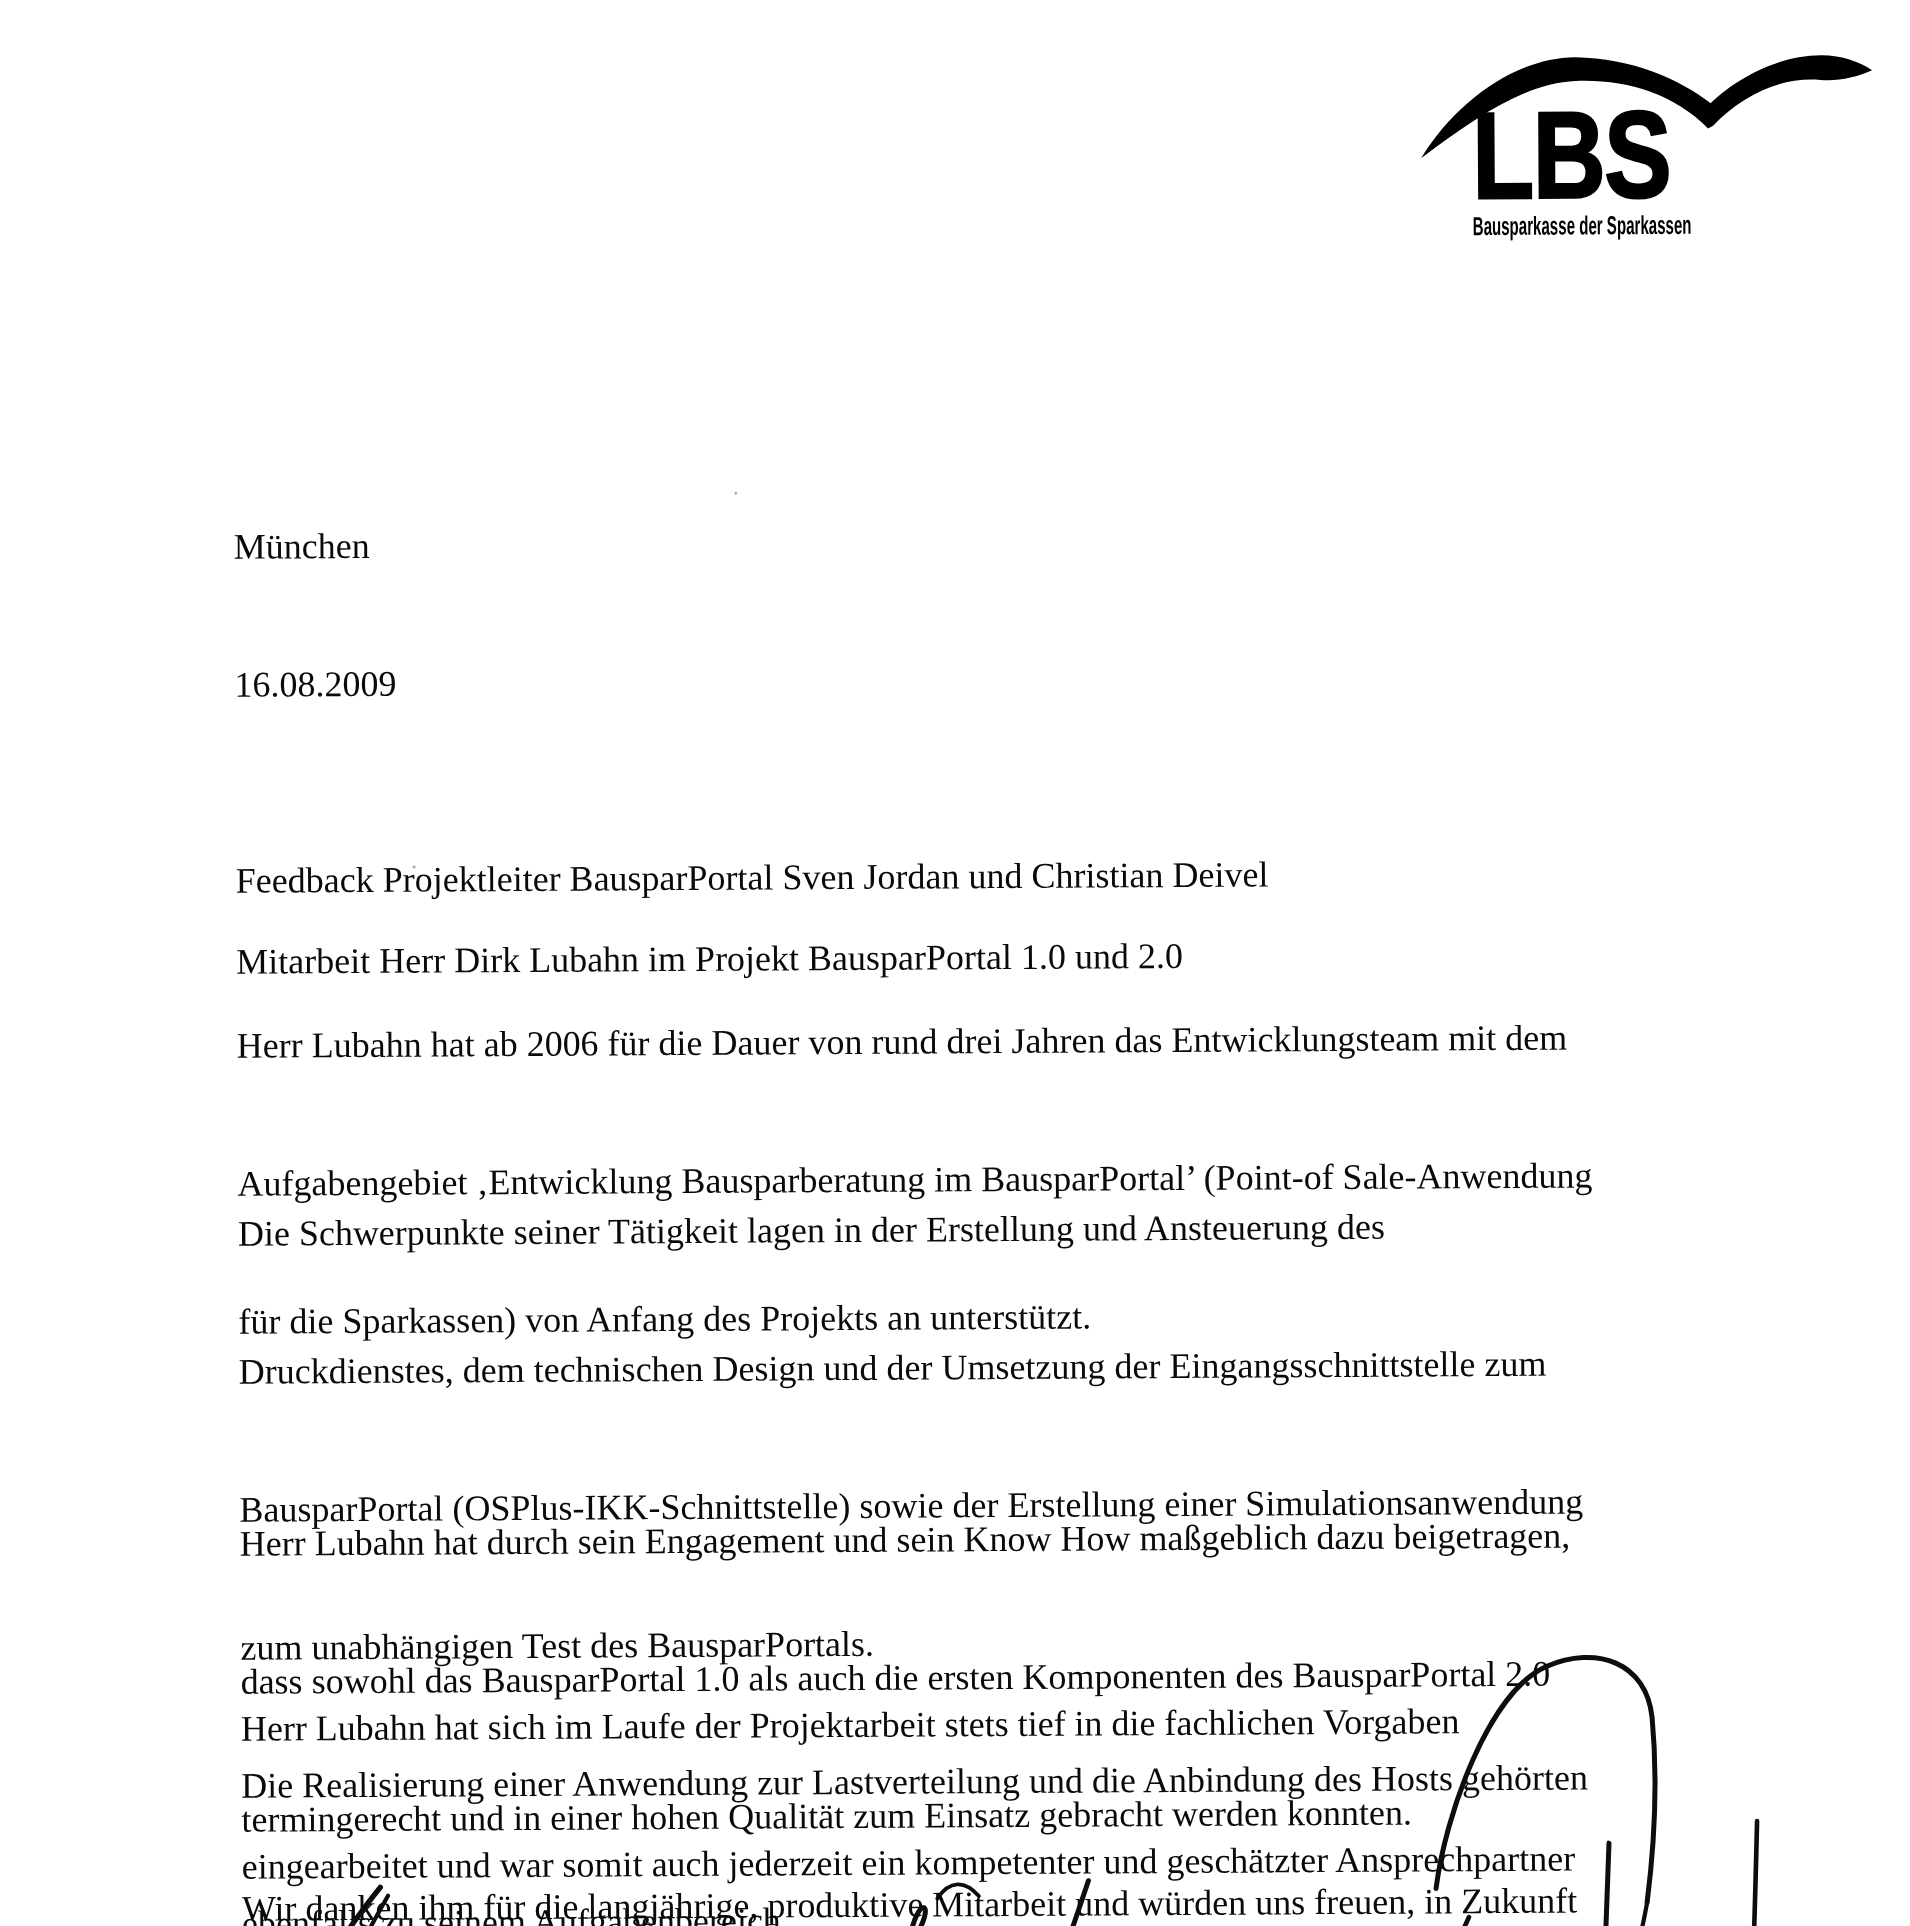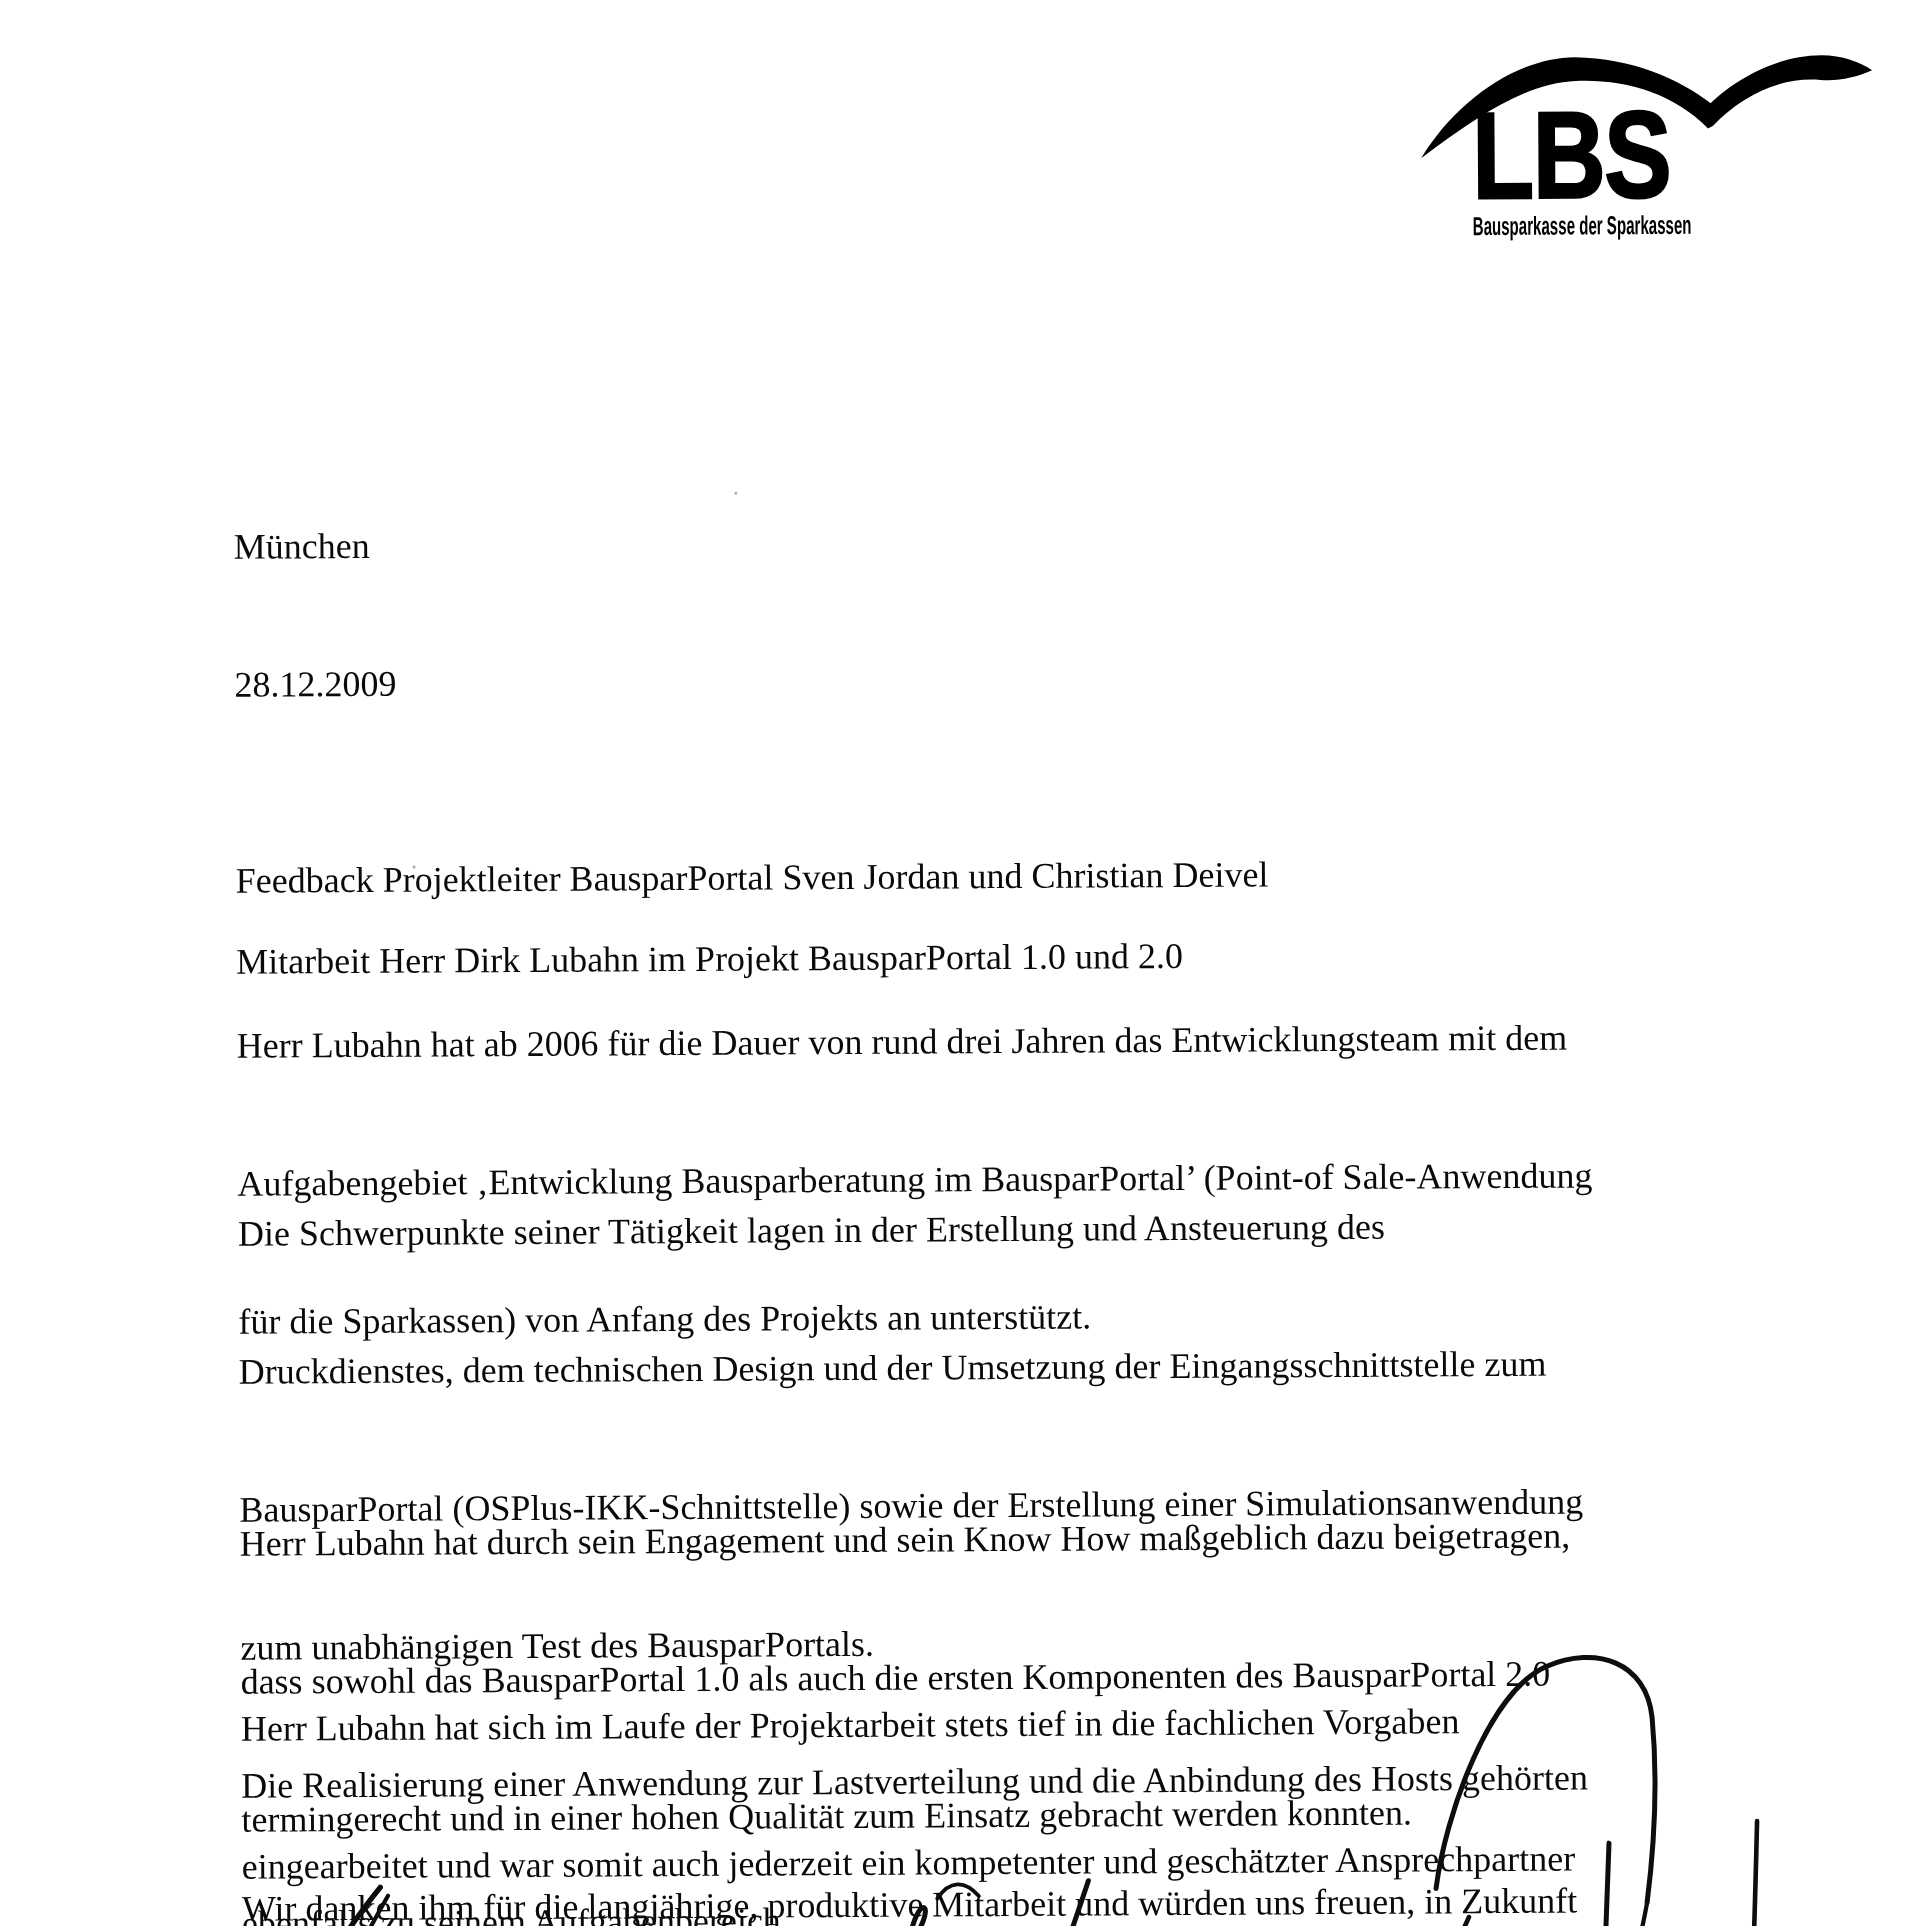--- a/index.html
+++ b/index.html
@@ -108,21 +108,21 @@
                L 795 225
                C 702 132, 582 96, 452 100
                C 322 104, 192 192, 49 298 Z" fill="#000000" stroke="none"></path>
     </svg>
     <div class="lbs-word">LBS</div>
     <div class="lbs-tag">Bausparkasse der Sparkassen</div>
   </div>
 
   <div class="block" style="top:431px">
     <span class="tline">München</span>
-    <span class="tline">28.12.2009</span>
+    <span class="tline">16.08.2009</span>
   </div>
 
   <div class="block" style="top:765px">
     <span class="tline">Feedback Projektleiter BausparPortal Sven Jordan und Christian Deivel</span>
   </div>
   <div class="block" style="top:846px">
     <span class="tline">Mitarbeit Herr Dirk Lubahn im Projekt BausparPortal 1.0 und 2.0</span>
   </div>
 
   <div class="block" style="top:930px">

